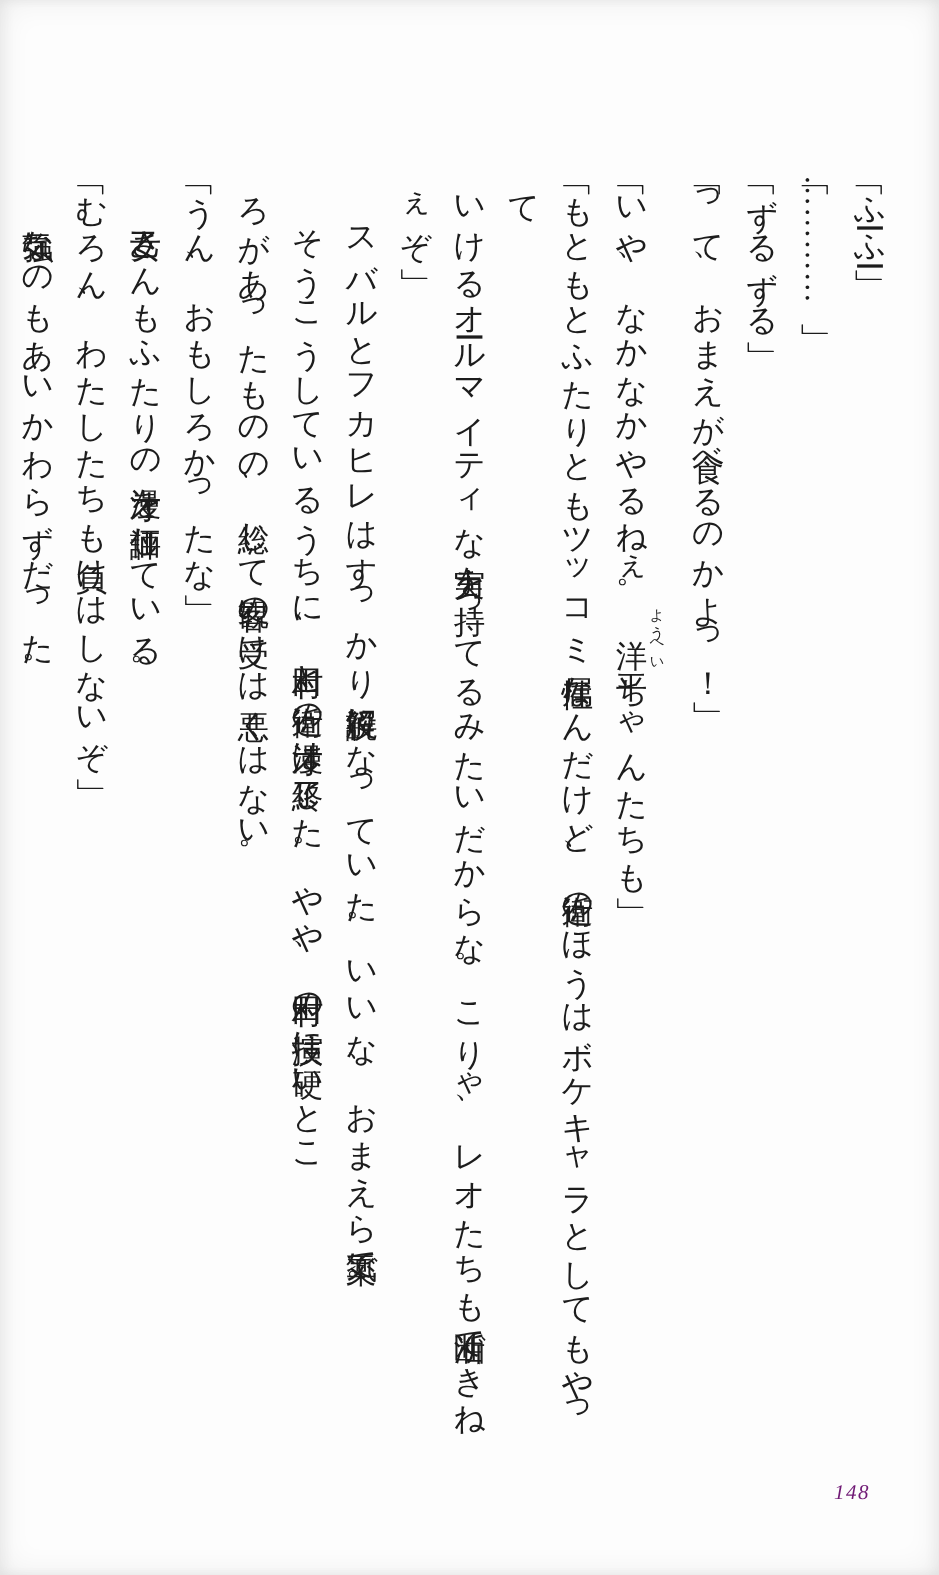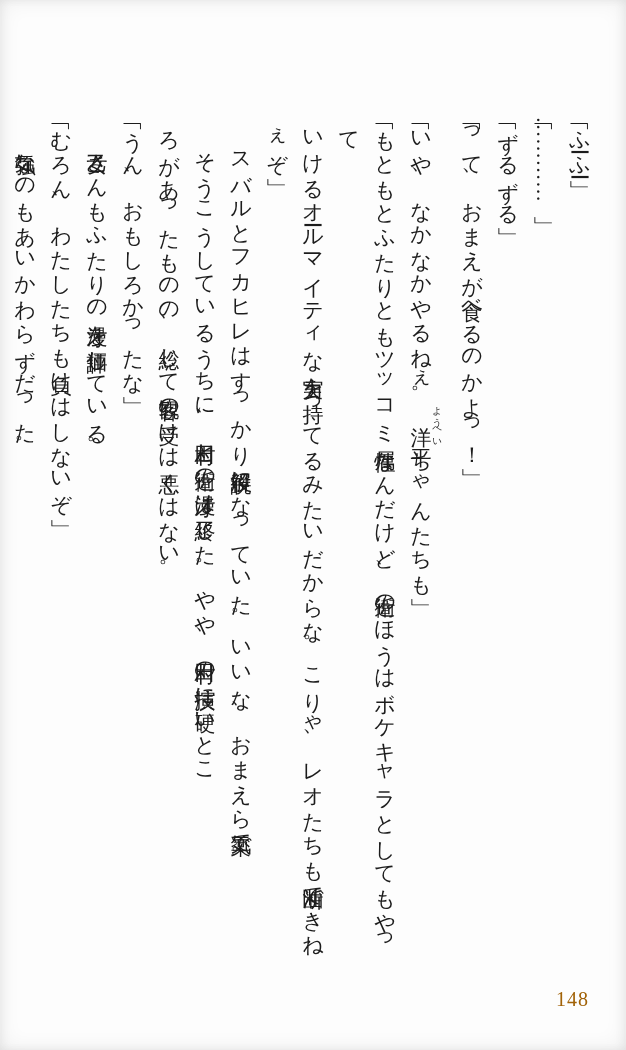--- a/index.html
+++ b/index.html
@@ -38,22 +38,23 @@
   }
   ruby rt {
     font-size: 9.5px;
     letter-spacing: 0;
     color: #1c1c1c;
   }
   .page-number {
     position: absolute;
     top: 988px;
     left: 556px;
-    font-size: 20px;
-    color: #a16207;
+    font-size: 14px;
+    font-style: italic;
+    color: #701a75;
     letter-spacing: 1px;
   }
 </style>
 </head>
 <body>
 
 <div class="book-page">
   <div class="page-text">
       <p>「ふーふー」</p>
       <p>「…………」</p>

